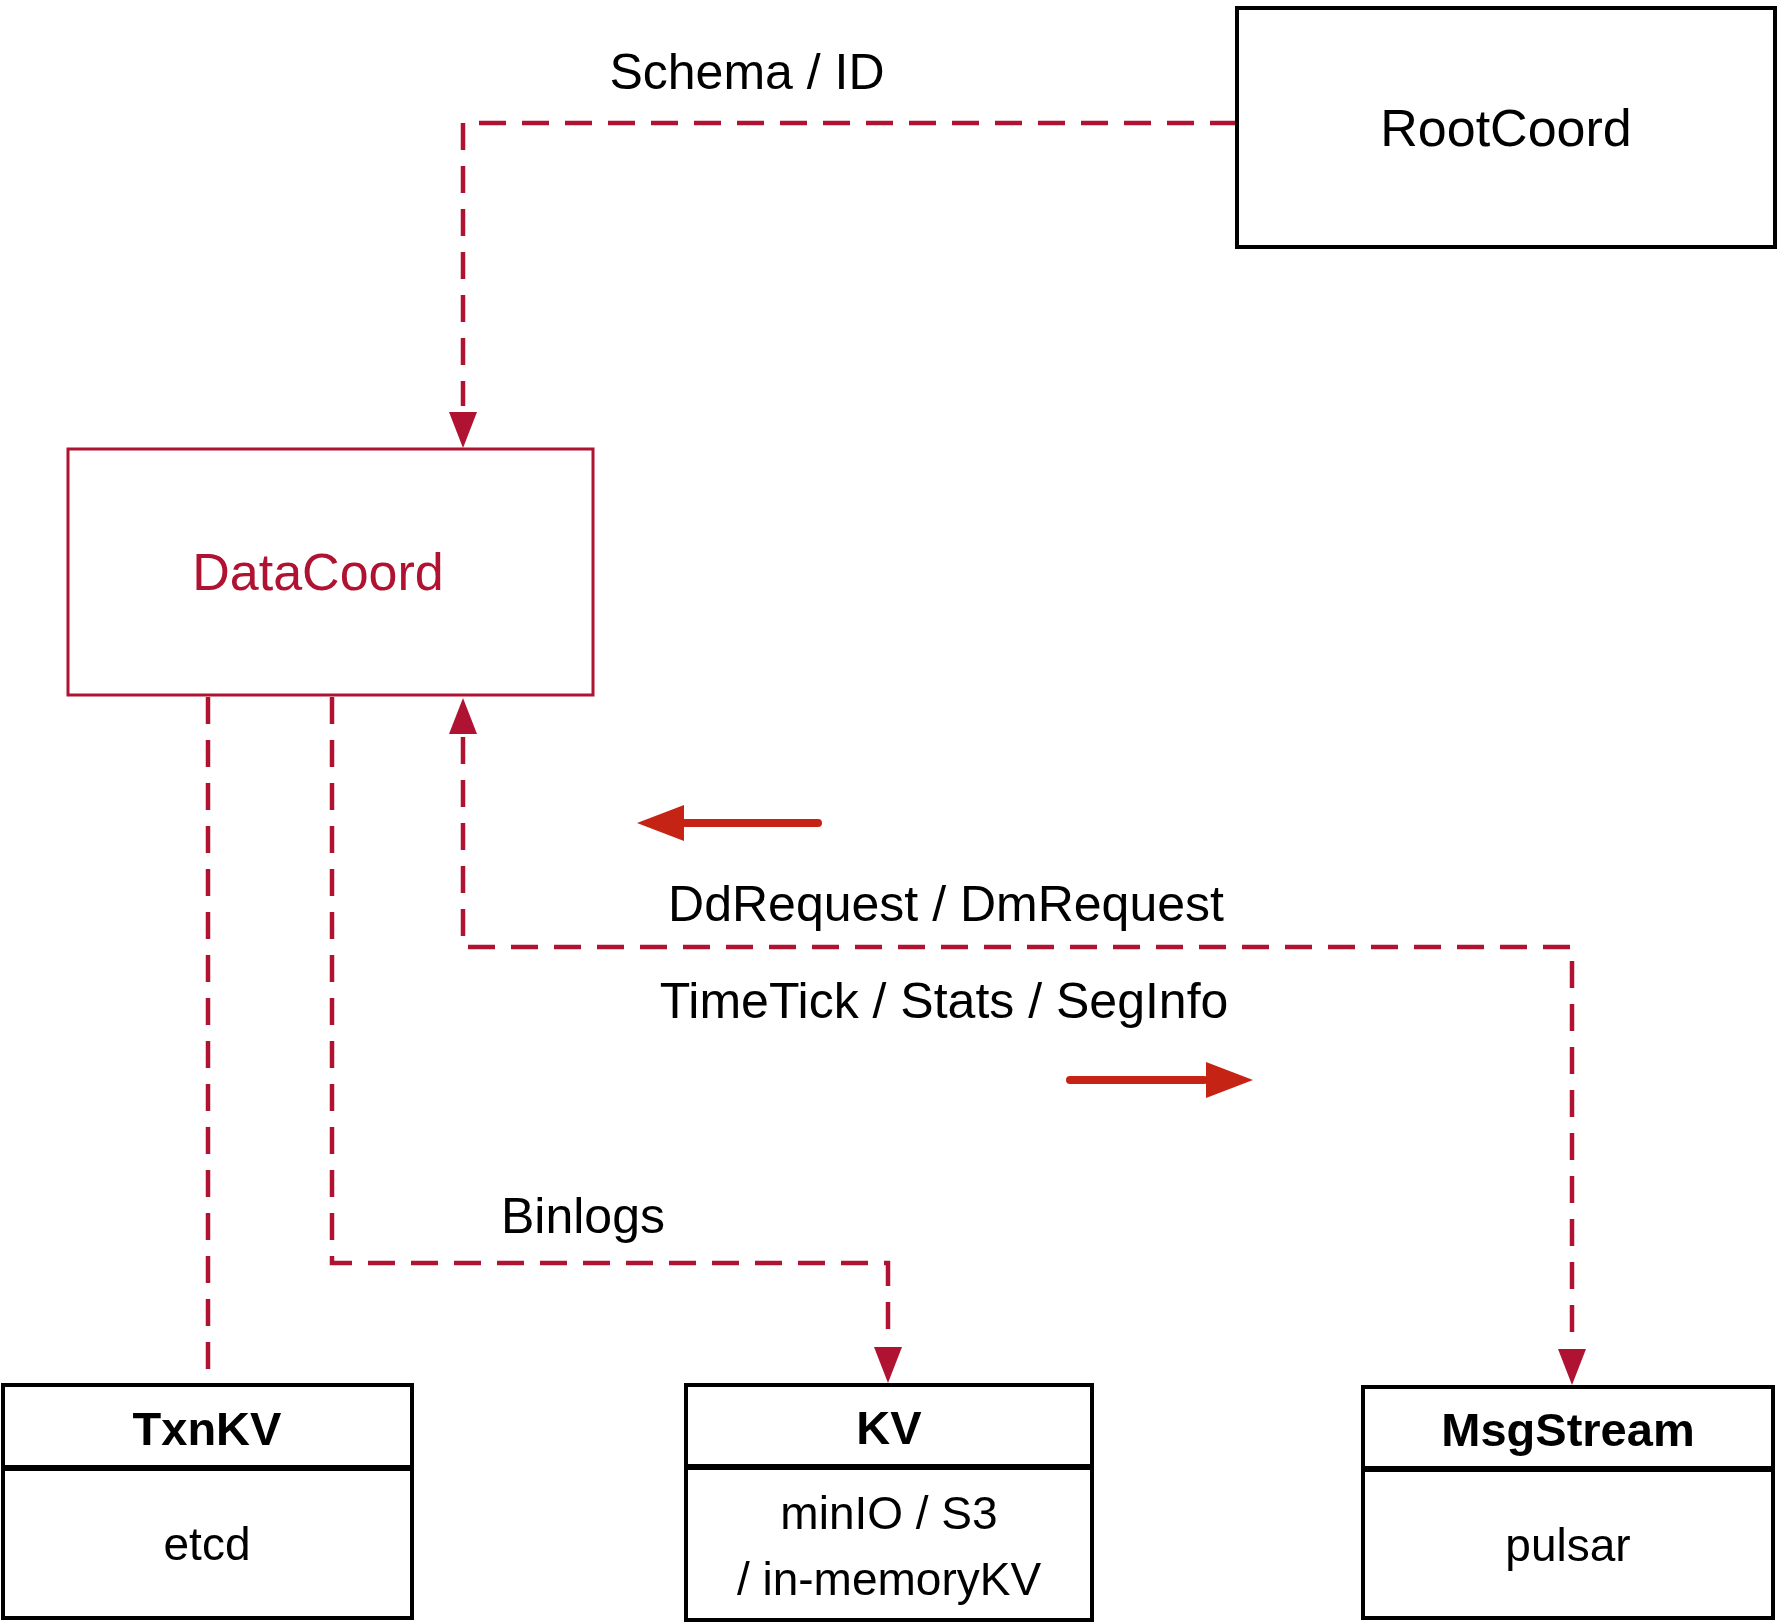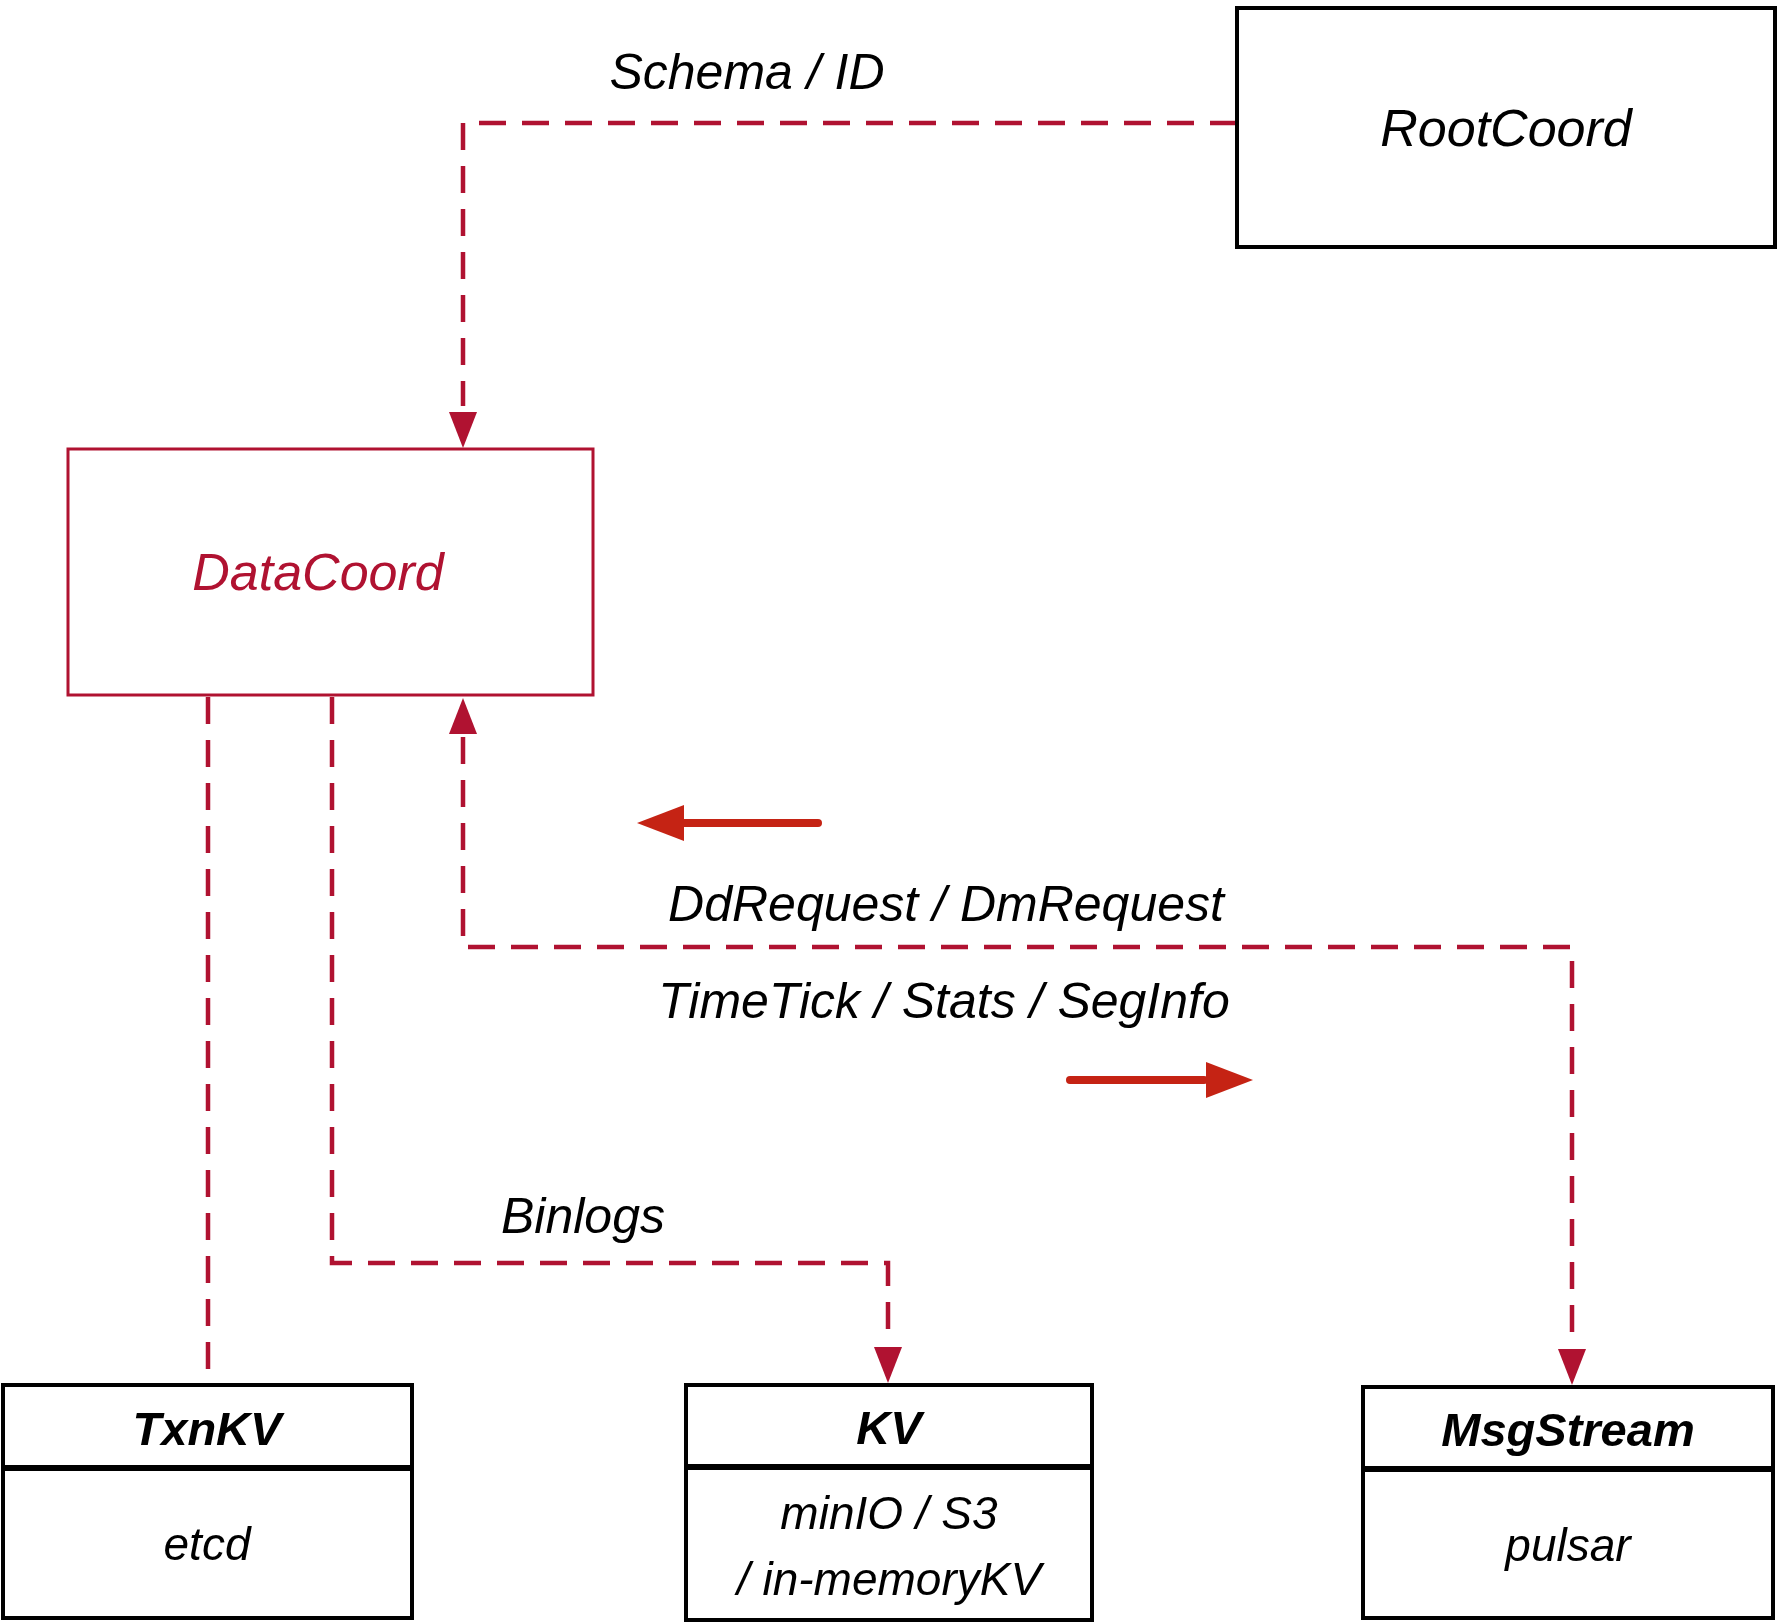--- a/index.html
+++ b/index.html
@@ -4,21 +4,20 @@
 <style>
   html, body {
     margin: 0;
     padding: 0;
     background: #ffffff;
   }
   .diagram-wrap {
     width: 1781px;
     max-width: 100%;
     margin: 0 auto;
-    font-style: italic;
   }
   svg {
     display: block;
     width: 100%;
     height: auto;
     font-family: "Liberation Sans", "DejaVu Sans", sans-serif;
   }
   
   .box-black {
     fill: #ffffff;

